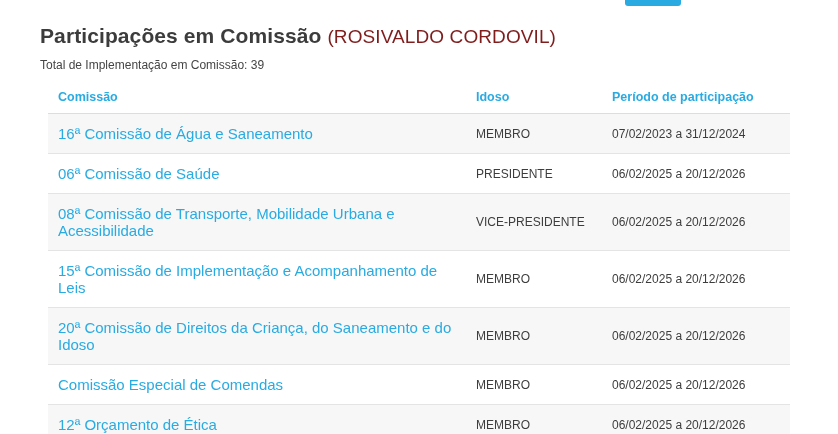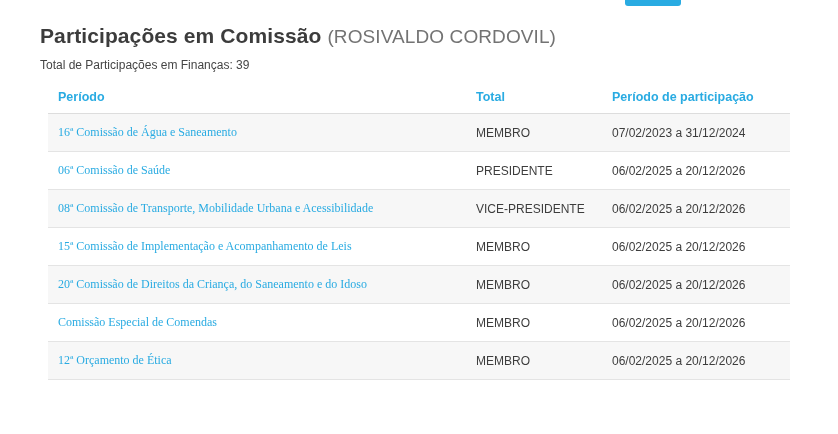--- a/index.html
+++ b/index.html
@@ -46,21 +46,21 @@
   h1.title {
     margin: 0;
     padding: 14px 0 0 40px;
     font-size: 21px;
     font-weight: bold;
     color: #3c3c3c;
     letter-spacing: 0.1px;
   }
   h1.title .subject {
     font-weight: normal;
-    color: #737373;
+    color: #7f1d1d;
     font-size: 19px;
   }
   .total-line {
     padding: 10px 0 0 40px;
     font-size: 12px;
     color: #454545;
   }
   .total-line b {
     font-weight: normal;
   }
@@ -87,22 +87,21 @@
   }
   table.committees tbody tr:nth-child(odd) {
     background: #f7f7f7;
   }
   table.committees tbody tr:nth-child(even) {
     background: #ffffff;
   }
   td.c-name a {
     color: #29abe2;
     text-decoration: none;
-    font-size: 12px;
-    font-family: Liberation Serif, serif;
+    font-size: 15px;
   }
   col.col-name { width: 418px; }
   col.col-role { width: 136px; }
   col.col-period { width: 188px; }
 </style>
 </head>
 <body>
 
 <div class="page">
 
@@ -112,34 +111,34 @@
   </div>
 
   <div class="content">
 
     <h1 class="title">
       <span>Participações em Comissão</span>
       <span class="subject">(ROSIVALDO CORDOVIL)</span>
     </h1>
 
     <div class="total-line">
-      <span>Total de Participações em Finanças:</span>
+      <span>Total de Implementação em Comissão:</span>
       <b>39</b>
     </div>
 
     <table class="committees">
       <colgroup>
         <col class="col-name">
         <col class="col-role">
         <col class="col-period">
       </colgroup>
       <thead>
         <tr>
-          <th>Período</th>
-          <th>Total</th>
+          <th>Comissão</th>
+          <th>Idoso</th>
           <th>Período de participação</th>
         </tr>
       </thead>
       <tbody>
         <tr>
           <td class="c-name"><a href="#">16ª Comissão de Água e Saneamento</a></td>
           <td>MEMBRO</td>
           <td>07/02/2023 a 31/12/2024</td>
         </tr>
         <tr>

